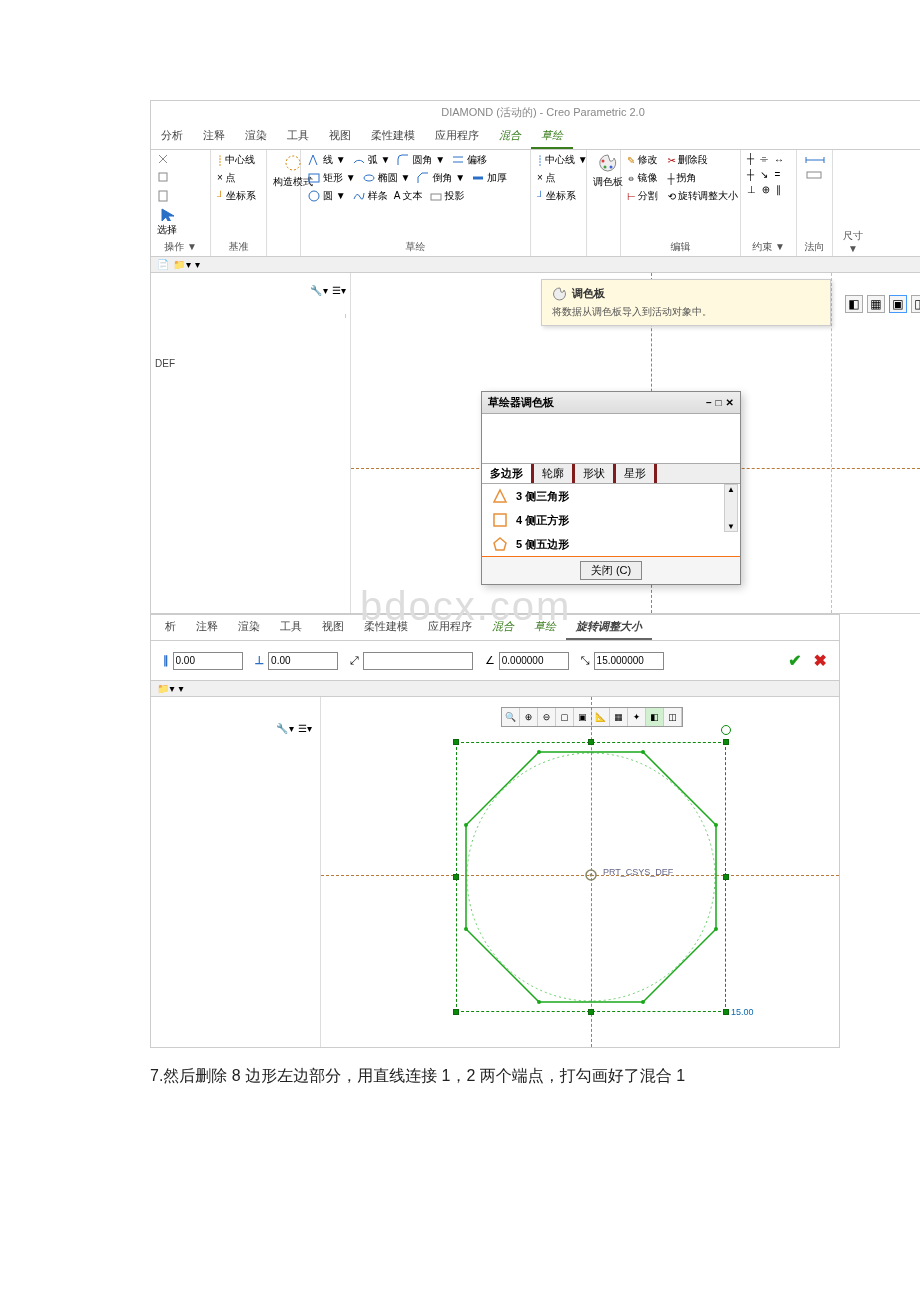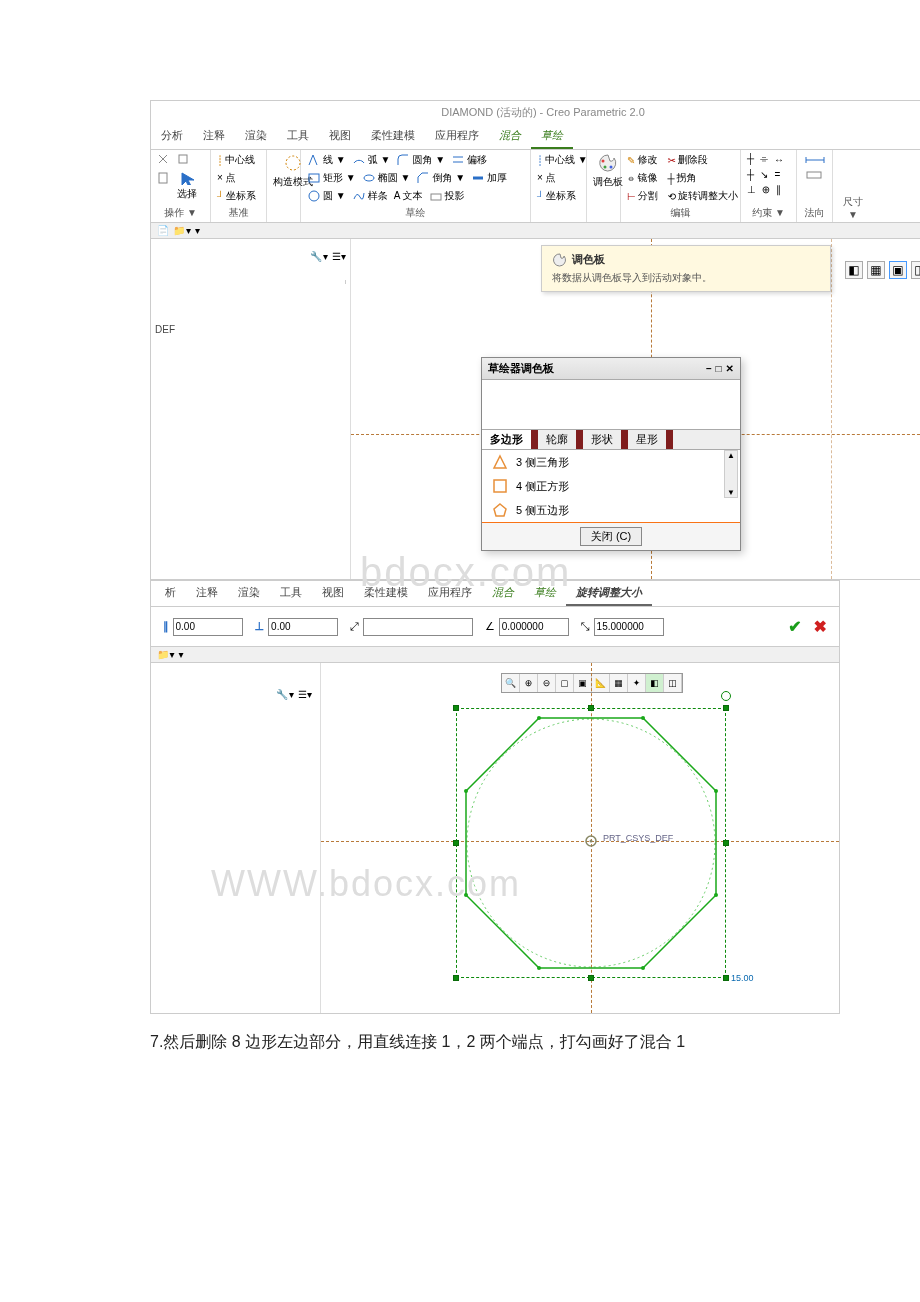--- a/index.html
+++ b/index.html
@@ -28,23 +28,23 @@
   .tooltip { position: absolute; background: #fff9e0; border: 1px solid #ccc; padding: 6px 10px; font-size: 11px; box-shadow: 2px 2px 4px rgba(0,0,0,0.15); }
   .tooltip-title { font-weight: bold; color: #333; margin-bottom: 4px; display: flex; align-items: center; gap: 4px; }
   .tooltip-desc { color: #555; font-size: 10px; }
   .qicons { position: absolute; display: flex; gap: 4px; }
   .qicons .qi { width: 18px; height: 18px; border: 1px solid #aaa; background: #f5f5f5; display: flex; align-items: center; justify-content: center; }
   .palette-window { position: absolute; background: #f5f5f5; border: 1px solid #888; width: 260px; box-shadow: 3px 3px 8px rgba(0,0,0,0.2); }
   .palette-title { display: flex; justify-content: space-between; align-items: center; background: linear-gradient(#eee,#ddd); padding: 3px 6px; font-weight: bold; font-size: 11px; border-bottom: 1px solid #aaa; }
   .palette-title-btns { display: flex; gap: 4px; font-size: 10px; }
   .palette-white { height: 50px; background: #fff; border-bottom: 1px solid #aaa; }
   .palette-tabs { display: flex; background: #eee; border-bottom: 1px solid #aaa; font-size: 11px; }
-  .ptab { padding: 2px 8px; border-right: 7px solid #7f1d1d; }
+  .ptab { padding: 2px 8px; border-right: 3px solid #7f1d1d; }
   .ptab-active { background: #fff; font-weight: bold; }
-  .palette-list { background: #fff; max-height: 90px; overflow: hidden; }
+  .palette-list { background: #fff; max-height: 90px; overflow: hidden; font-weight: bold; }
   .palette-item { display: flex; align-items: center; gap: 8px; padding: 4px 10px; font-size: 11px; }
   .scroll-stub { position: absolute; right: 2px; top: 0; bottom: 24px; width: 14px; background: #eee; border: 1px solid #ccc; }
   .scroll-stub::before { content: "▲"; position: absolute; top: 0; left: 2px; font-size: 8px; }
   .scroll-stub::after { content: "▼"; position: absolute; bottom: 0; left: 2px; font-size: 8px; }
   .palette-footer { text-align: center; padding: 4px; border-top: 1px solid #f97316; }
   .close-btn { border: 1px solid #888; background: #eee; padding: 1px 10px; font-size: 11px; cursor: pointer; }
 
   .body-text { font-size: 16px; color: #222; margin: 18px 0 12px 150px; }
 
   .screenshot2 { margin: 0 0 0 150px; width: 690px; border: 1px solid #ccc; background: #fff; }
@@ -87,21 +87,21 @@
       <span class="tab">工具</span>
       <span class="tab">视图</span>
       <span class="tab">柔性建模</span>
       <span class="tab">应用程序</span>
       <span class="tab tab-green">混合</span>
       <span class="tab tab-active">草绘</span>
     </div>
 
     <div class="ribbon">
       <div class="rgroup" style="width:60px;">
-        <div class="rgroup-body" style="flex-direction:row;">
+        <div class="rgroup-body" style="flex-direction:column;">
           <span class="rbtn">
               <svg class="ico">
                 <path d="M2 2 L10 10 M10 2 L2 10" stroke="#888" fill="none"></path>
               </svg>
             </span>
           <span class="rbtn">
               <svg class="ico">
                 <rect x="2" y="2" width="8" height="8" fill="none" stroke="#888"></rect>
               </svg>
             </span>
@@ -520,19 +520,18 @@
         </div>
 
         <svg style="position:absolute;left:263px;top:171px;" width="14" height="14">
           <circle cx="7" cy="7" r="5" fill="none" stroke="#886" stroke-width="1.5"></circle>
           <circle cx="7" cy="7" r="1.5" fill="#886"></circle>
         </svg>
         <span class="origin-lbl" style="left:282px;top:170px;">PRT_CSYS_DEF</span>
 
         <span class="dim-lbl" style="left:410px;top:310px;">15.00</span>
       </div>
-      <span class="watermark" style="top:200px;left:60px;font-size:36px;">WWW.bdocx.com</span>
     </div>
   </div>
 
   <p class="body-text">7.然后删除 8 边形左边部分，用直线连接 1，2 两个端点，打勾画好了混合 1</p>
 
 </div>
 
 </body></html>

